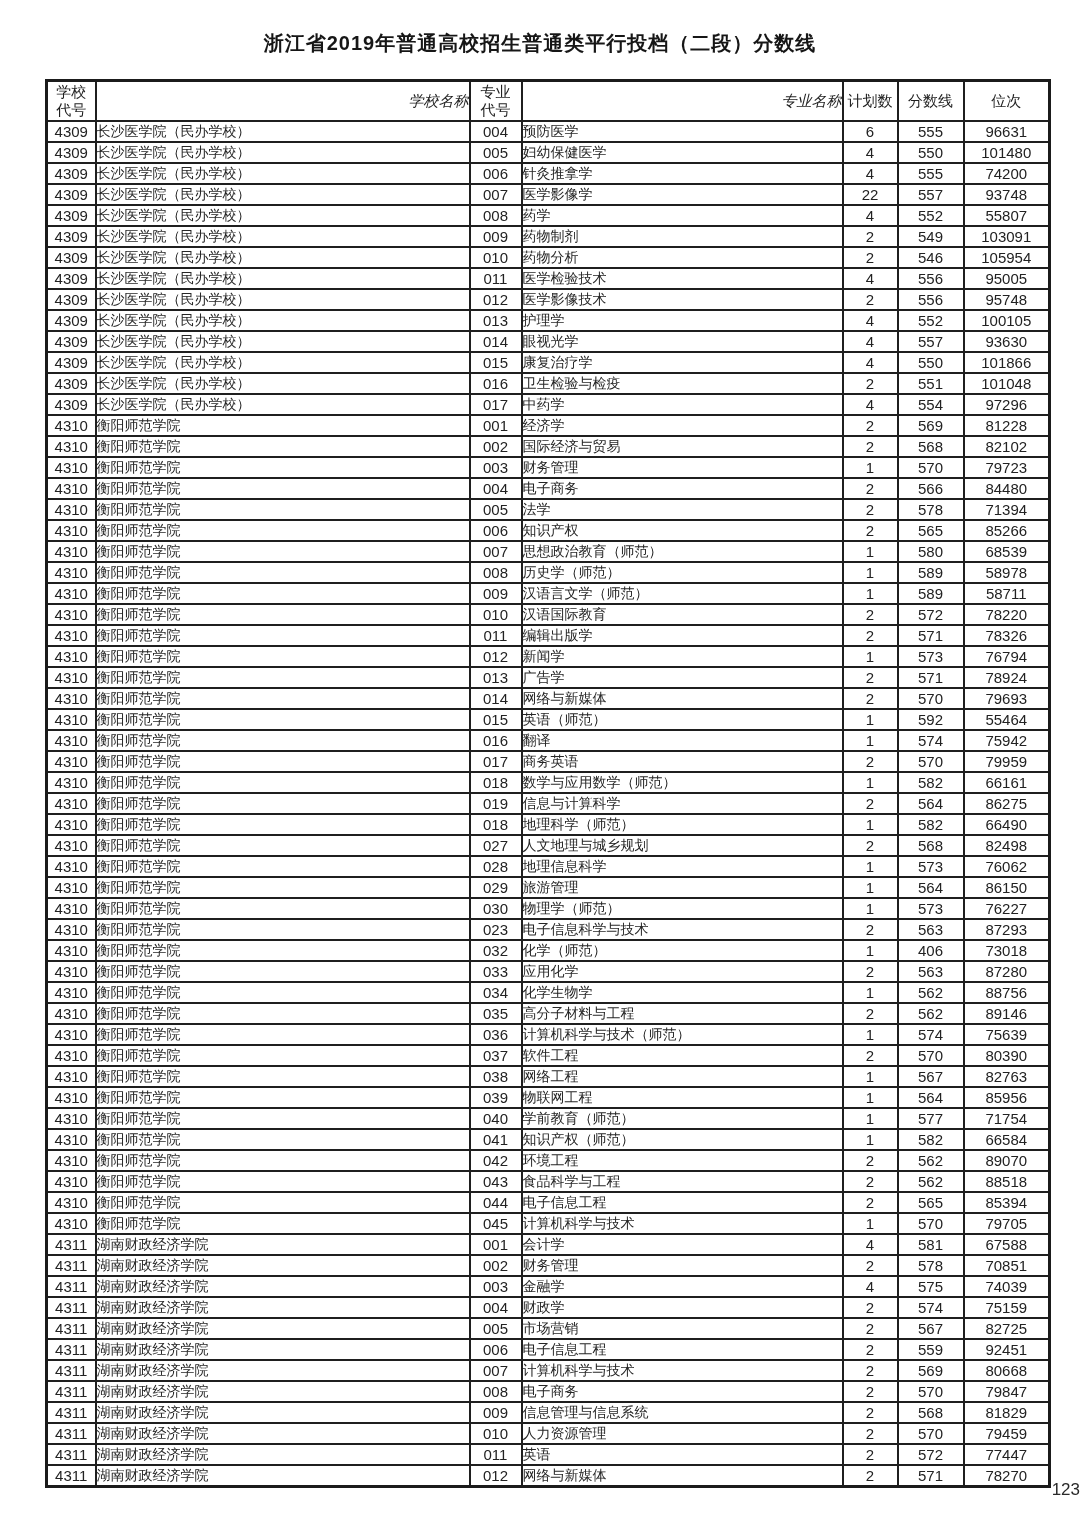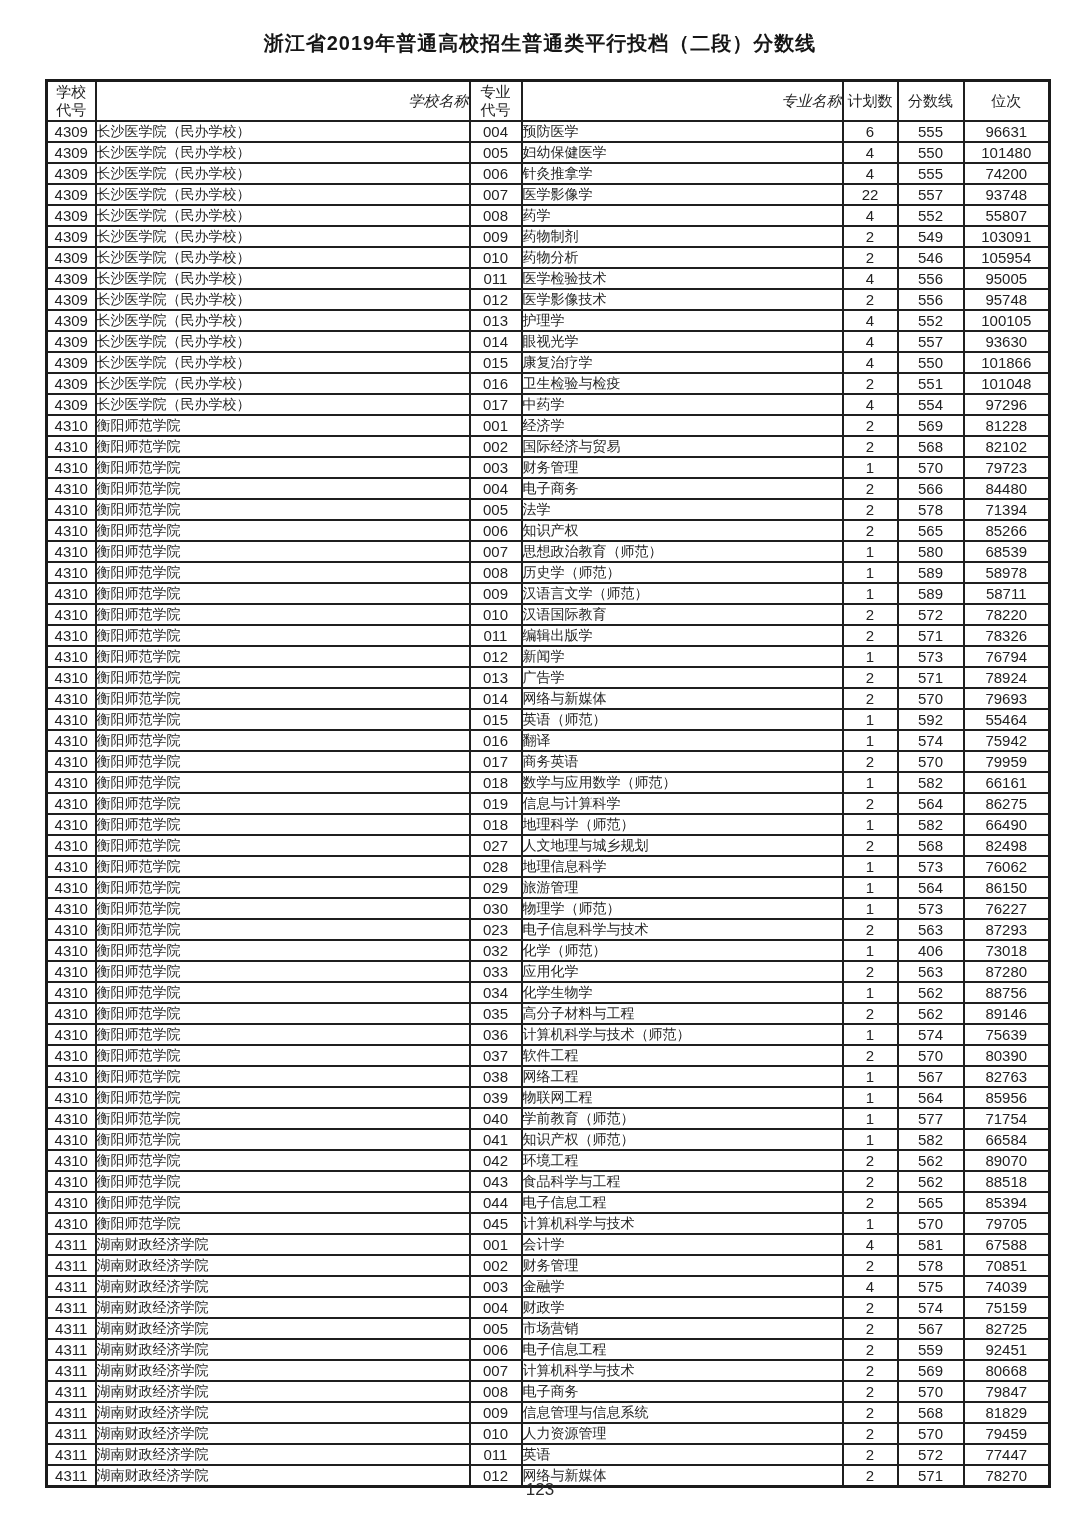--- a/index.html
+++ b/index.html
@@ -75,21 +75,21 @@
     font-size: 14px;
     text-align: left;
     padding-left: 7px;
     color: #262626;
   }
   .page-number {
     position: absolute;
     top: 1480px;
     left: 0;
     width: 100%;
-    text-align: center;
+    text-align: right;
     font-size: 17px;
     color: #2a2a2a;
   }
 </style>
 </head>
 <body>
 
 <div class="doc-title">浙江省2019年普通高校招生普通类平行投档（二段）分数线</div>
 
 <table class="score-table">

